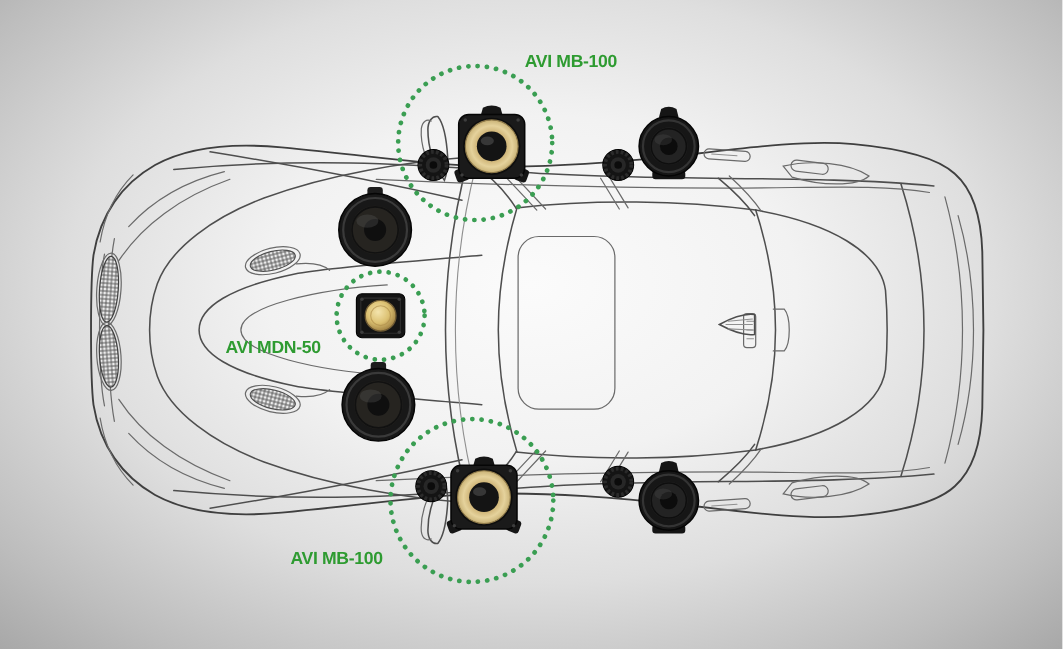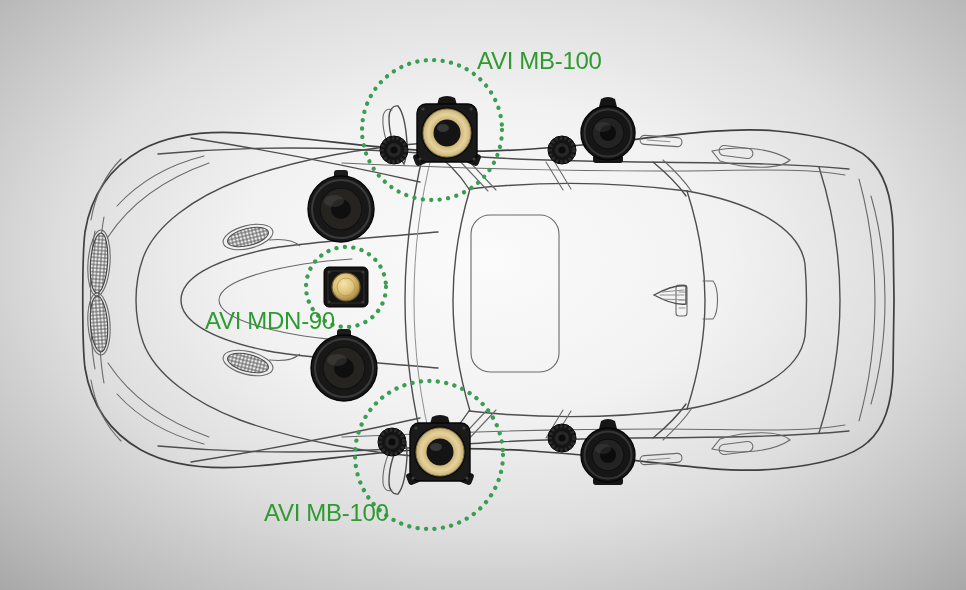--- a/index.html
+++ b/index.html
@@ -8,22 +8,22 @@
     width:966px;height:590px;
     overflow:hidden;
     background:
       radial-gradient(ellipse 78% 82% at 50% 44%,
         #fbfbfb 0%, #f2f2f2 32%, #dedede 56%, #bdbdbd 80%, #9e9e9e 100%);
     font-family:"Liberation Sans", sans-serif;
   }
   .stage svg{position:absolute;left:0;top:0;}
   .label{
     position:absolute;
-    font-weight:normal;
-    font-size:24px;
+    font-weight:bold;
+    font-size:16px;
     letter-spacing:-0.3px;
     color:#2e9b31;
     white-space:nowrap;
     line-height:1.1;
   }
   #label-top{left:477px;top:48px;}
   #label-middle{left:205px;top:308px;}
   #label-bottom{left:264px;top:500px;}
 
   .bodyline{fill:none;stroke:#3f3f3f;stroke-width:1.7;stroke-linecap:round;}
@@ -216,15 +216,15 @@
   <use href="#sym-mb100" transform="translate(440 452)"></use>
   <use href="#sym-tweeter" transform="translate(562 438)"></use>
   <use href="#sym-woofer-rear" transform="translate(608 455)"></use>
 
   <circle cx="432" cy="130" r="70" class="dotcircle"></circle>
   <circle cx="346" cy="287" r="40" class="dotcircle"></circle>
   <circle cx="429" cy="455" r="74" class="dotcircle"></circle>
 </svg>
 
   <div class="label" id="label-top">AVI MB-100</div>
-  <div class="label" id="label-middle">AVI MDN-90</div>
+  <div class="label" id="label-middle">AVI MDN-50</div>
   <div class="label" id="label-bottom">AVI MB-100</div>
 </div>
 
 </body></html>

